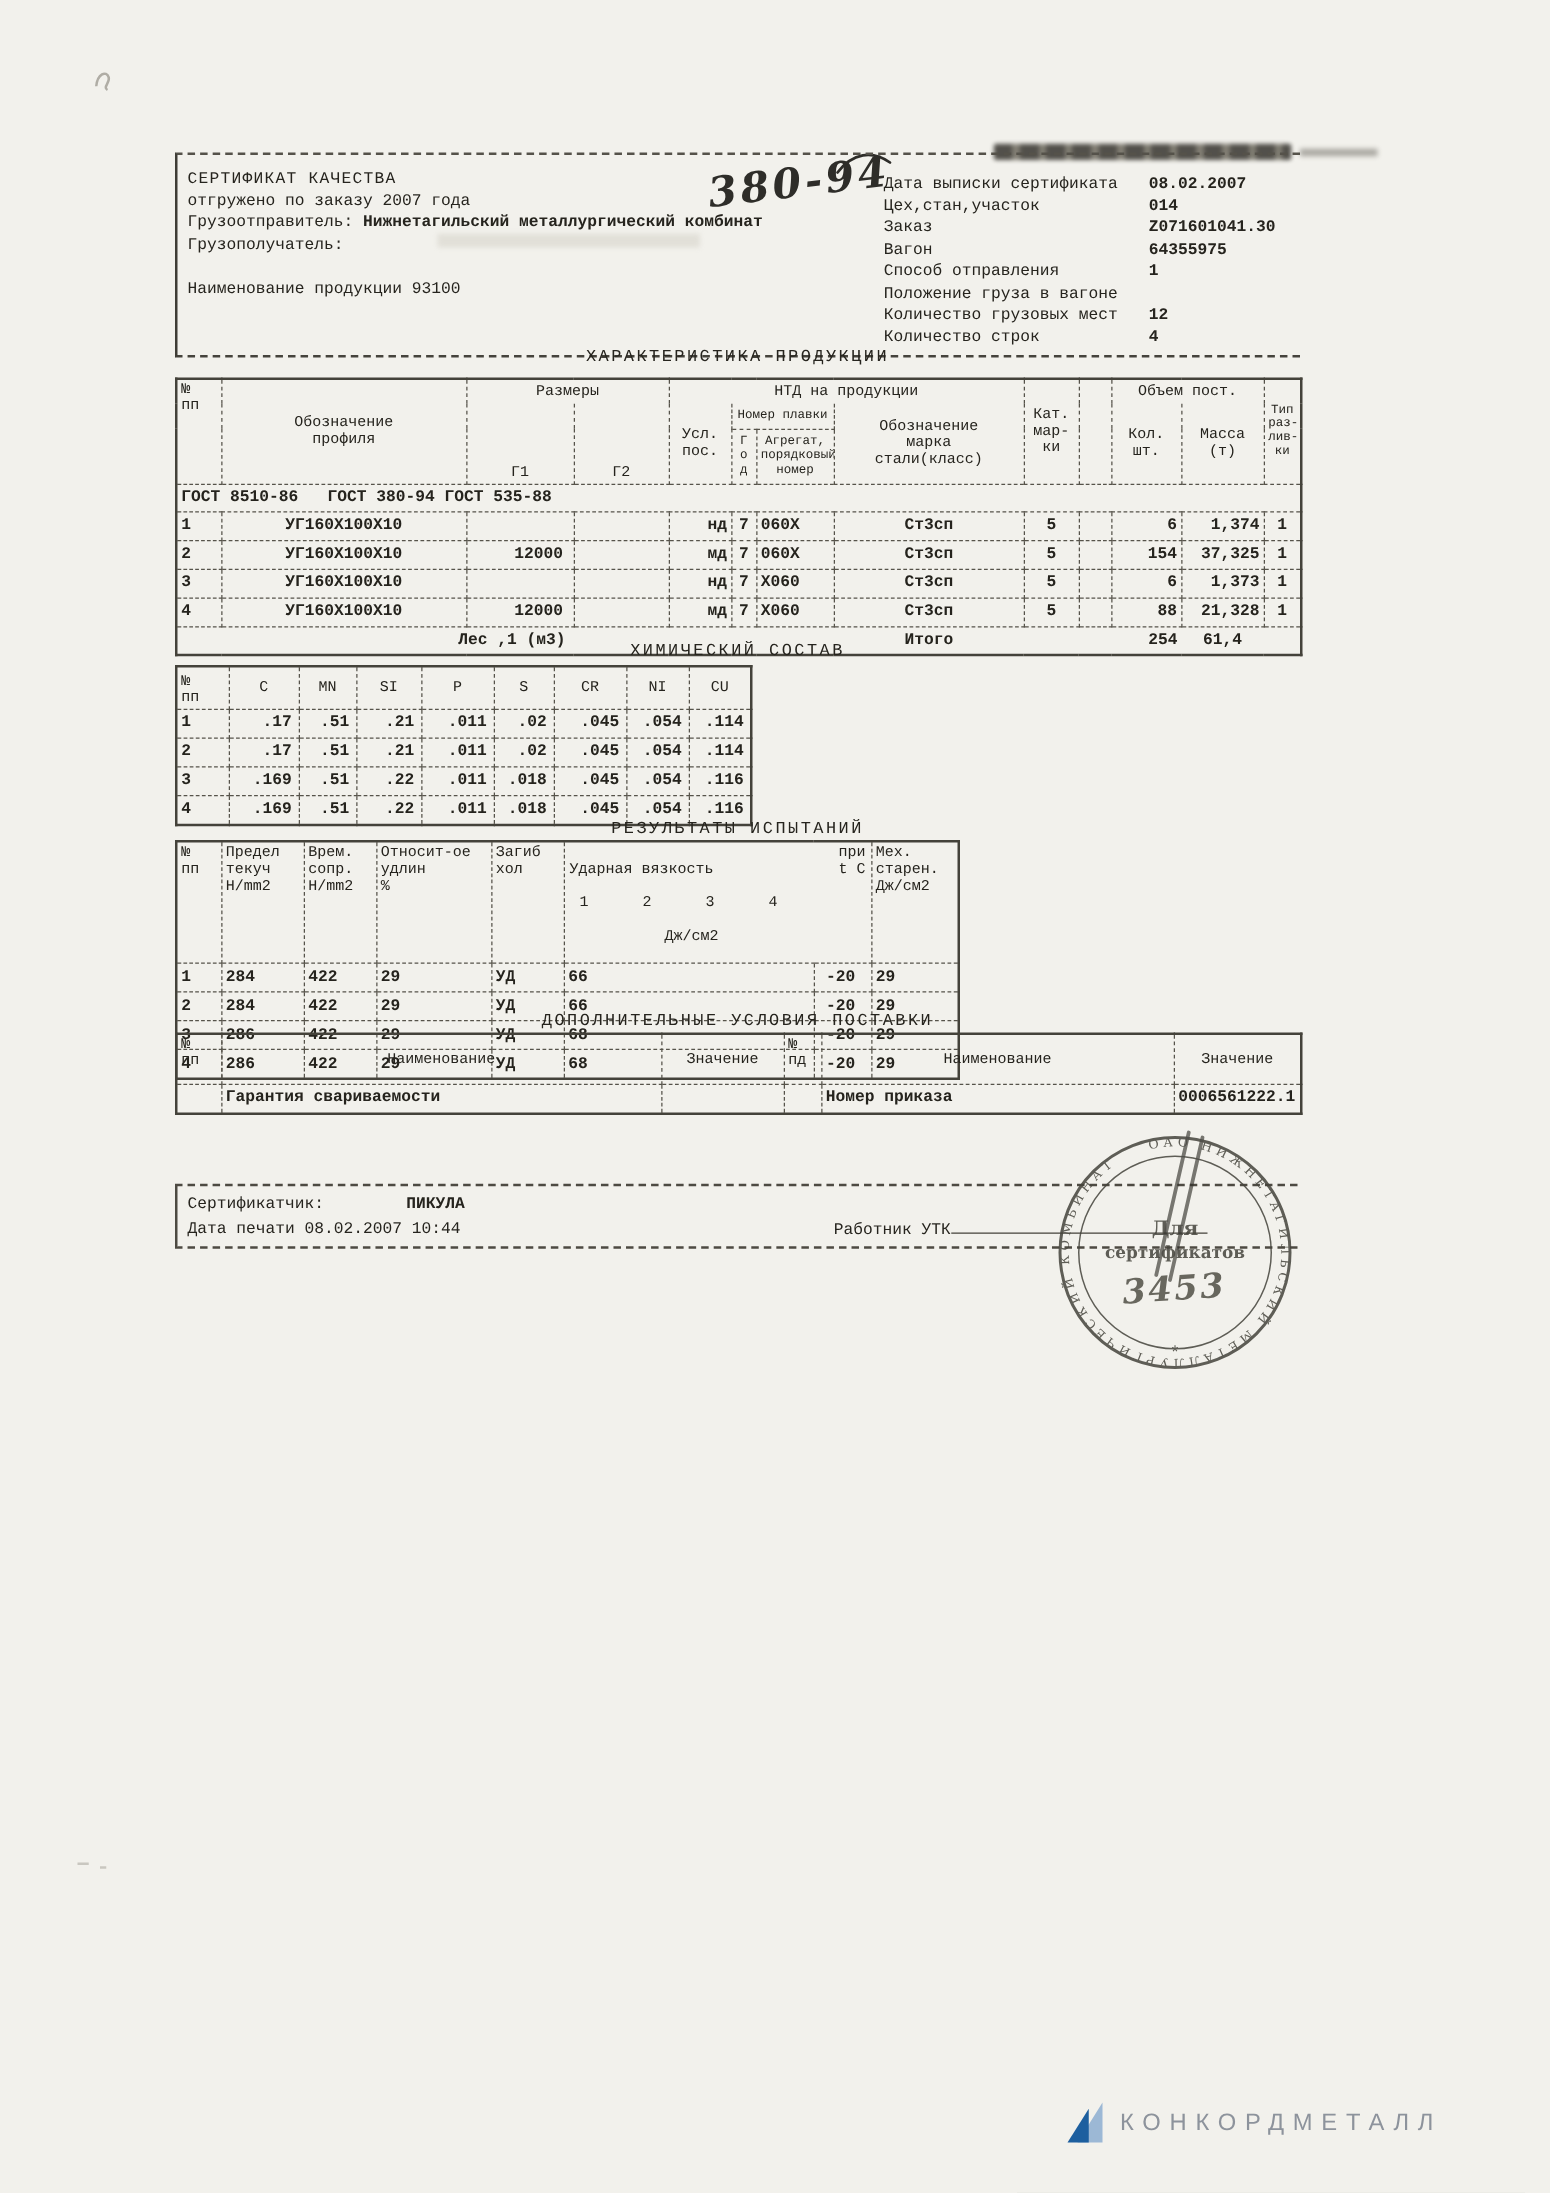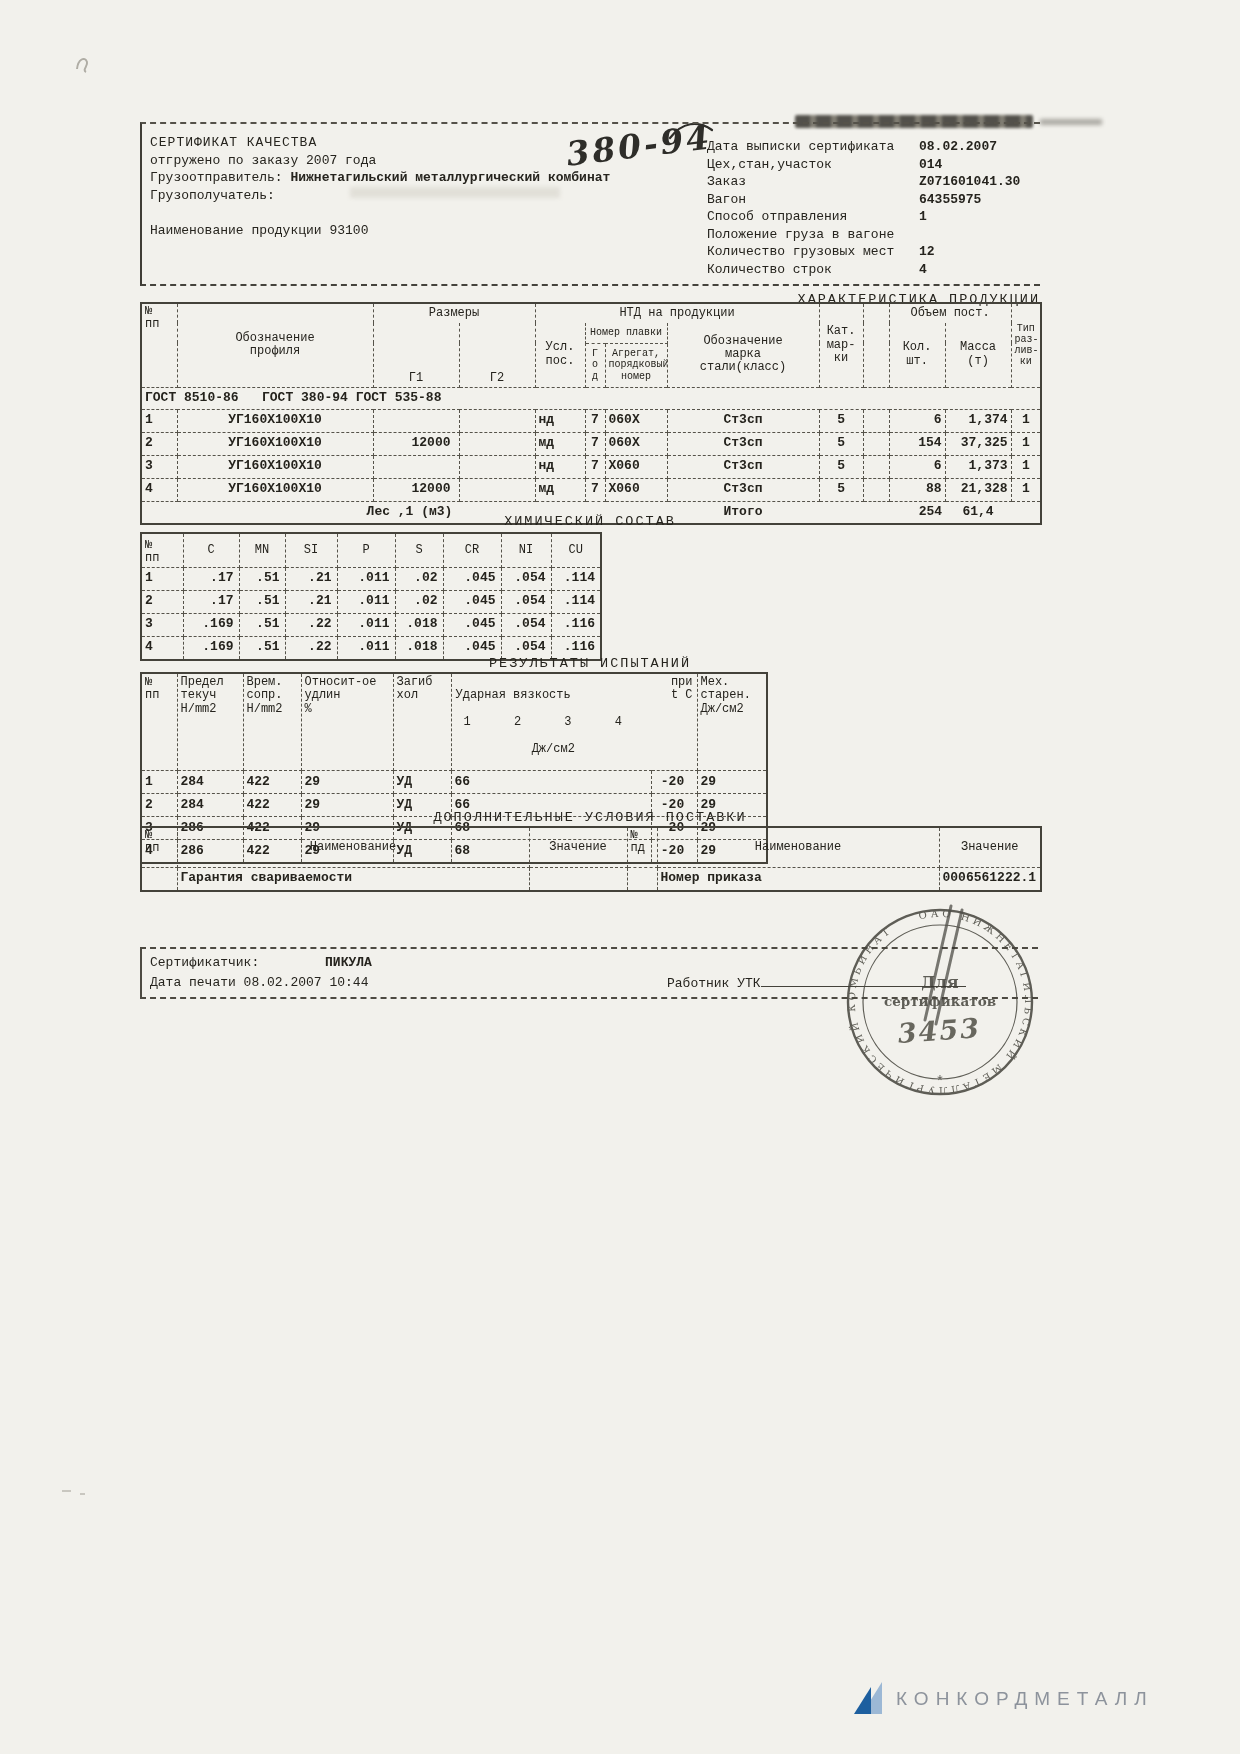--- a/index.html
+++ b/index.html
@@ -55,21 +55,21 @@
 
   .t-char{left:140px;top:302px;width:900px;}
   .t-char thead tr:nth-child(1){height:20px;}
   .t-char thead tr:nth-child(2){height:20px;}
   .t-char thead tr:nth-child(3){height:44px;}
   .t-char .th-small{font-size:10px;}
   .t-char .gost-row td{font-weight:bold;text-align:center;height:19px;}
   .t-char tbody td:nth-child(1){text-align:left;}
   .t-char tbody td:nth-child(2){text-align:center;}
   .t-char tbody td:nth-child(3){text-align:right;padding-right:8px;}
-  .t-char tbody td:nth-child(5){text-align:left;}
+  .t-char tbody td:nth-child(5){text-align:right;}
   .t-char tbody td:nth-child(6){text-align:center;}
   .t-char tbody td:nth-child(7){text-align:left;}
   .t-char tbody td:nth-child(8){text-align:center;}
   .t-char tbody td:nth-child(9){text-align:center;}
   .t-char tbody td:nth-child(11){text-align:right;}
   .t-char tbody td:nth-child(12){text-align:right;}
   .t-char tbody td:nth-child(13){text-align:center;}
   .t-char tfoot td{border:none;font-weight:bold;height:19px;}
   .t-char tfoot .forest{text-align:center;padding-left:110px;}
 
@@ -154,21 +154,21 @@
       <div class="hrow"><span class="hlabel">Цех,стан,участок</span><span class="hvalue">014</span></div>
       <div class="hrow"><span class="hlabel">Заказ</span><span class="hvalue">Z071601041.30</span></div>
       <div class="hrow"><span class="hlabel">Вагон</span><span class="hvalue">64355975</span></div>
       <div class="hrow"><span class="hlabel">Способ отправления</span><span class="hvalue">1</span></div>
       <div class="hrow"><span class="hlabel">Положение груза в вагоне</span><span class="hvalue"></span></div>
       <div class="hrow"><span class="hlabel">Количество грузовых мест</span><span class="hvalue">12</span></div>
       <div class="hrow"><span class="hlabel">Количество строк</span><span class="hvalue">4</span></div>
     </div>
   </div>
 
-  <div class="section-title" style="top:292px;text-align:right;">ХАРАКТЕРИСТИКА ПРОДУКЦИИ</div>
+  <div class="section-title" style="top:279px;">ХАРАКТЕРИСТИКА ПРОДУКЦИИ</div>
 
   <table class="doc t-char">
     <colgroup>
       <col style="width:36px">
         <col style="width:196px">
         <col style="width:86px">
         <col style="width:76px">
       <col style="width:50px">
         <col style="width:20px">
         <col style="width:62px">

